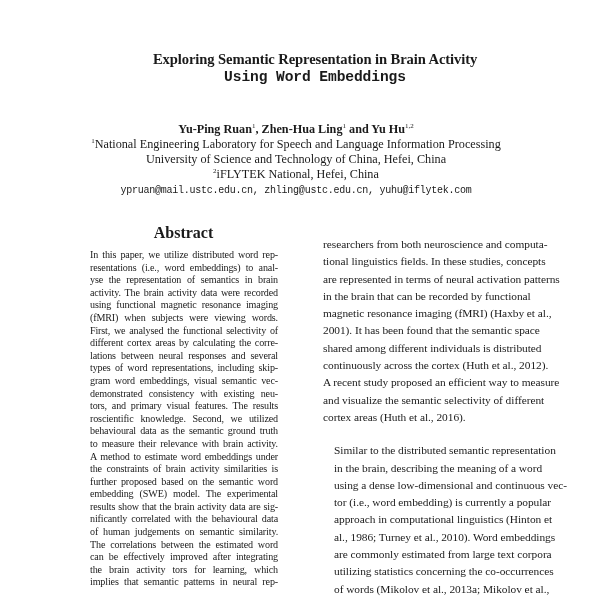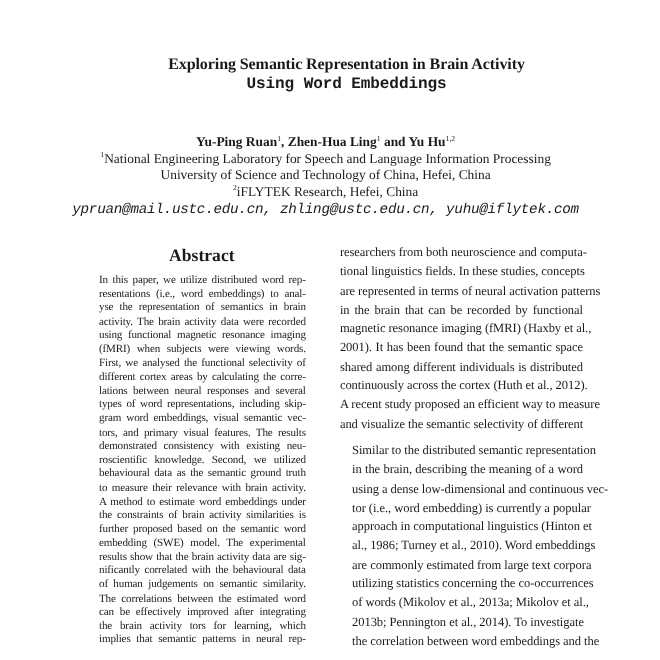--- a/index.html
+++ b/index.html
@@ -3,65 +3,65 @@
 <meta charset="utf-8">
 <style>
   html, body { margin: 0; padding: 0; background: #ffffff; }
   body { width: 600px; height: 600px; overflow: hidden; position: relative; color: #1a1a1a; font-family: "Liberation Serif", serif; }
   .page { position: absolute; left: 0; top: 0; width: 600px; height: 600px; background: #fff; }
   .title { position: absolute; left: 0; width: 600px; text-align: center; font-weight: bold; font-size: 14.6px; line-height: 18px; top: 50px; letter-spacing: -0.1px; padding-left: 15px; }
   .authors { position: absolute; left: 0; width: 592px; text-align: center; top: 110px; font-size: 12.2px; line-height: 15px; margin-top: 12px; }
   .authors .names { font-weight: bold; }
   .authors sup { font-size: 7px; vertical-align: 5px; line-height: 0; font-weight: normal; }
   .aff { display: block; }
-  .emails { display: block; font-family: "Liberation Mono", monospace; font-size: 13px; letter-spacing: -0.25px; margin-top: 1px; font-style: italic; }
+  .emails { display: block; font-family: "Liberation Mono", monospace; font-size: 10px; letter-spacing: -0.25px; margin-top: 1px; }
   .abstract-head { position: absolute; left: 90px; width: 187px; top: 224px; text-align: center; font-weight: bold; font-size: 16px; }
   .col-left { position: absolute; left: 90px; width: 188px; top: 249px; font-size: 10.1px; line-height: 12.6px; text-align: justify; letter-spacing: -0.15px; }
   .col-right { position: absolute; left: 307px; width: 225px; top: 220px; font-size: 11.4px; line-height: 17.3px; text-align: justify; letter-spacing: -0.05px; }
-  .col-right p { margin: 2px; }
+  .col-right p { margin: 16px; }
   .col-right p + p { margin-top: 7px; text-indent: 11px; }
   .ln { display: block; text-align: justify; text-align-last: justify; white-space: nowrap; }
   .ln.last { text-align-last: left; }
 </style>
 </head>
 <body>
 
 <div class="page">
 
   <div class="title">
     <span class="ln last" style="text-align:center;text-align-last:center;">Exploring Semantic Representation in Brain Activity</span>
     <span class="ln last" style="text-align:center;text-align-last:center;font-family:Liberation Mono, monospace;">Using Word Embeddings</span>
   </div>
 
   <div class="authors">
     <span class="names">
       <span>Yu-Ping Ruan</span><sup>1</sup><span>, </span><span>Zhen-Hua Ling</span><sup>1</sup><span> and </span><span>Yu Hu</span><sup>1,2</sup>
     </span>
     <span class="aff"><sup>1</sup><span>National Engineering Laboratory for Speech and Language Information Processing</span></span>
     <span class="aff"><span>University of Science and Technology of China, Hefei, China</span></span>
-    <span class="aff"><sup>2</sup><span>iFLYTEK Research, Hefei, China</span></span>
+    <span class="aff"><sup>2</sup><span>iFLYTEK National, Hefei, China</span></span>
     <span class="emails">ypruan@mail.ustc.edu.cn, zhling@ustc.edu.cn, yuhu@iflytek.com</span>
   </div>
 
   <div class="abstract-head">Abstract</div>
 
   <div class="col-left" id="abstract-body">
       <span class="ln">In this paper, we utilize distributed word rep-</span>
       <span class="ln">resentations (i.e., word embeddings) to anal-</span>
       <span class="ln">yse the representation of semantics in brain</span>
       <span class="ln">activity. The brain activity data were recorded</span>
       <span class="ln">using functional magnetic resonance imaging</span>
       <span class="ln">(fMRI) when subjects were viewing words.</span>
       <span class="ln">First, we analysed the functional selectivity of</span>
       <span class="ln">different cortex areas by calculating the corre-</span>
       <span class="ln">lations between neural responses and several</span>
       <span class="ln">types of word representations, including skip-</span>
       <span class="ln">gram word embeddings, visual semantic vec-</span>
+      <span class="ln">demonstrated consistency with existing neu-</span>
       <span class="ln">tors, and primary visual features. The results</span>
-      <span class="ln">demonstrated consistency with existing neu-</span>
       <span class="ln">roscientific knowledge. Second, we utilized</span>
       <span class="ln">behavioural data as the semantic ground truth</span>
       <span class="ln">to measure their relevance with brain activity.</span>
       <span class="ln">A method to estimate word embeddings under</span>
       <span class="ln">the constraints of brain activity similarities is</span>
       <span class="ln">further proposed based on the semantic word</span>
       <span class="ln">embedding (SWE) model. The experimental</span>
       <span class="ln">results show that the brain activity data are sig-</span>
       <span class="ln">nificantly correlated with the behavioural data</span>
       <span class="ln">of human judgements on semantic similarity.</span>
@@ -76,20 +76,21 @@
         <span class="ln">researchers from both neuroscience and computa-</span>
         <span class="ln">tional linguistics fields. In these studies, concepts</span>
         <span class="ln">are represented in terms of neural activation patterns</span>
         <span class="ln">in the brain that can be recorded by functional</span>
         <span class="ln">magnetic resonance imaging (fMRI) (Haxby et al.,</span>
         <span class="ln">2001). It has been found that the semantic space</span>
         <span class="ln">shared among different individuals is distributed</span>
         <span class="ln">continuously across the cortex (Huth et al., 2012).</span>
         <span class="ln">A recent study proposed an efficient way to measure</span>
         <span class="ln">and visualize the semantic selectivity of different</span>
+        <span class="ln last">cortex areas (Huth et al., 2016).</span>
       </p>
     <p id="intro-p2">
         <span class="ln">Similar to the distributed semantic representation</span>
         <span class="ln">in the brain, describing the meaning of a word</span>
         <span class="ln">using a dense low-dimensional and continuous vec-</span>
         <span class="ln">tor (i.e., word embedding) is currently a popular</span>
         <span class="ln">approach in computational linguistics (Hinton et</span>
         <span class="ln">al., 1986; Turney et al., 2010). Word embeddings</span>
         <span class="ln">are commonly estimated from large text corpora</span>
         <span class="ln">utilizing statistics concerning the co-occurrences</span>

